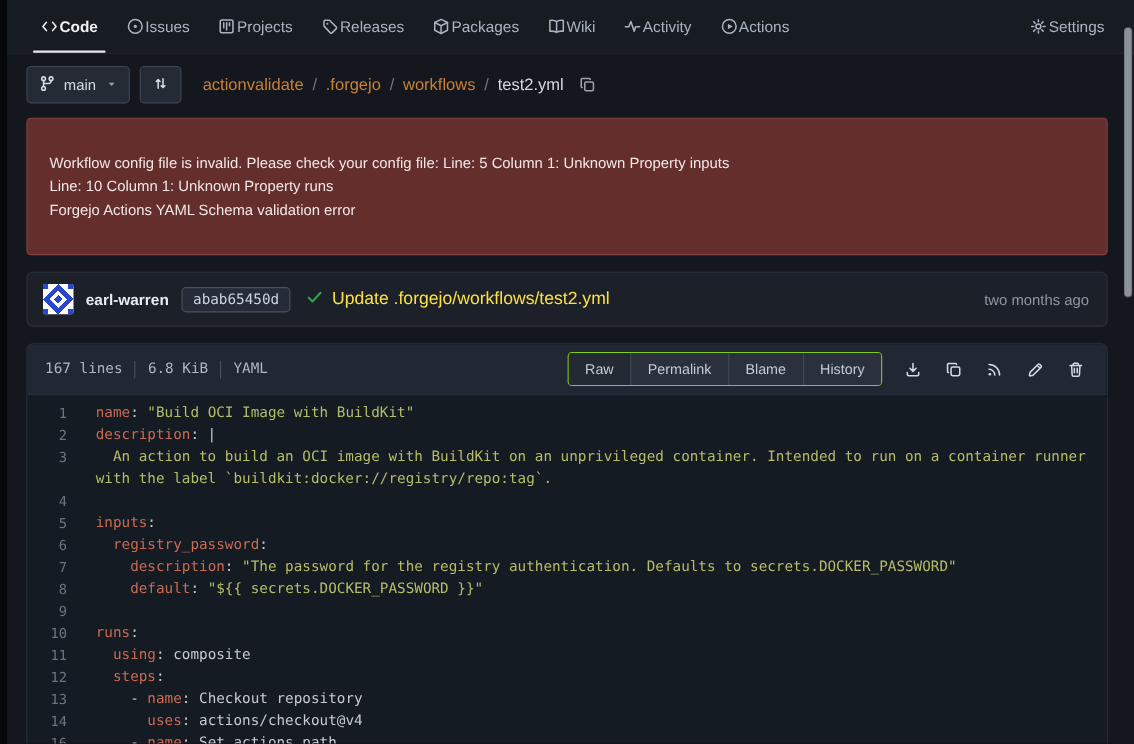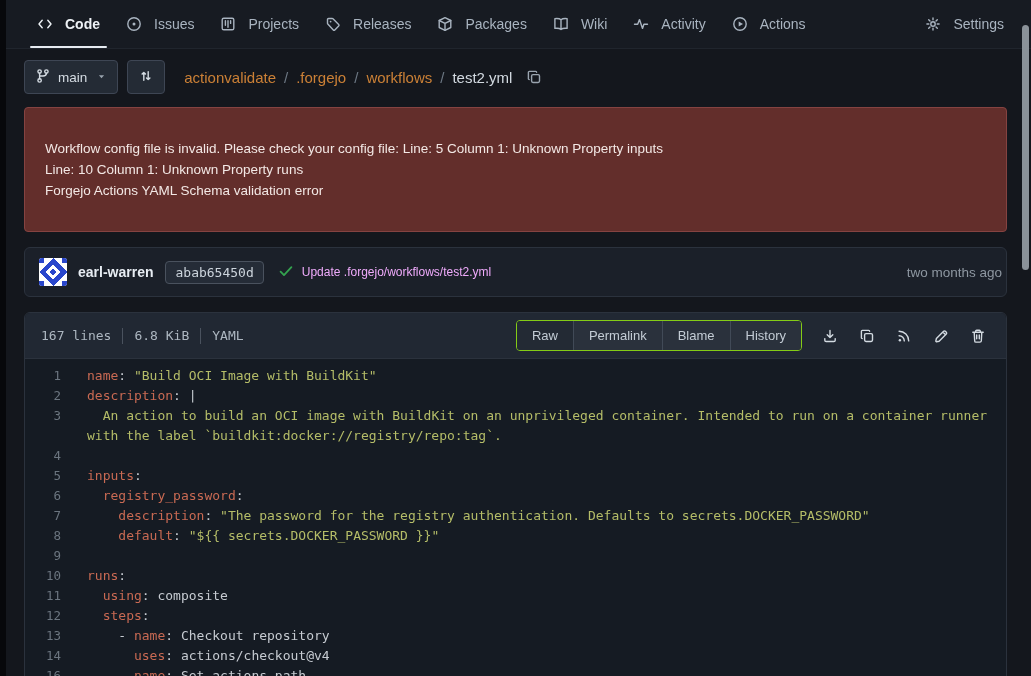--- a/index.html
+++ b/index.html
@@ -3,21 +3,21 @@
 <meta charset="utf-8">
 <style>
   html,body{margin:0;padding:0;width:1031px;height:676px;overflow:hidden;
     background:#14171d;font-family:"Liberation Sans",sans-serif;
     -webkit-font-smoothing:antialiased;}
   *{box-sizing:border-box;}
   .edge{position:fixed;left:0;top:0;width:6px;height:100%;background:#07080b;z-index:40;}
   
   .nav{display:flex;align-items:stretch;height:49px;background:#171b22;
     border-bottom:1px solid #20252d;padding:0 14px 0 24px;}
-  .tab{display:flex;align-items:center;gap:12px;padding:0 13px;color:#a9b4c0;
+  .tab{display:flex;align-items:center;gap:1px;padding:0 13px;color:#a9b4c0;
     font-size:14px;cursor:pointer;position:relative;}
   .tab.active{color:#eef2f6;font-weight:700;}
   .tab.active::after{content:"";position:absolute;left:6px;right:6px;bottom:0;
     height:2px;background:#e6ebf1;border-radius:1px;}
   .tab .ic{display:flex;align-items:center;}
   .tab-settings{margin-left:auto;}
   
   .toolbar{display:flex;align-items:center;margin:11px 24px 0;height:34px;text-align:center;}
   .btn{display:flex;align-items:center;gap:7px;background:#242b35;
     border:1px solid #3e4654;border-radius:4px;color:#d5dce3;font-size:13.5px;
@@ -28,27 +28,27 @@
   .crumb-link{color:var(--link);cursor:pointer;}
   .crumb-sep{color:#6d7884;}
   .crumb-current{color:#d3dae1;}
   .copy-path{display:flex;color:#9aa4af;margin-left:6px;cursor:pointer;}
   
   .alert{margin:13px 24px 0;background:var(--err-bg);border:1px solid var(--err-border);
     border-radius:4px;padding:30px 20px;color:var(--err-text);font-size:13.5px;
     line-height:21px;}
   
   .commit{margin:15px 24px 0;background:#1b2029;border:1px solid #2b323d;
-    border-radius:6px;padding:10px 4px 10px 14px;display:flex;align-items:center;}
+    border-radius:6px;padding:10px 16px 10px 14px;display:flex;align-items:center;}
   .avatar{width:28px;height:28px;border-radius:3px;overflow:hidden;flex:0 0 28px;}
   .author{margin-left:11px;font-size:14px;font-weight:700;color:#e8edf3;}
   .hash{margin-left:12px;font-family:"DejaVu Sans Mono",monospace;font-size:13px;
     color:#ccd4dc;background:#252c37;border:1px solid #4a525e;border-radius:4px;
     padding:3px 9px;cursor:pointer;}
-  .cmsg{display:flex;align-items:center;gap:8px;margin-left:14px;color:#f0abfc;font-size:12px;}
+  .cmsg{display:flex;align-items:center;gap:8px;margin-left:14px;color:#fde047;font-size:16px;}
   .checkic{display:flex;color:var(--green);}
   .ctime{margin-left:auto;color:#8e97a1;font-size:13.5px;}
   
   .filecard{margin:15px 24px 0;border:1px solid #2b323d;border-radius:6px 6px 0 0;
     overflow:hidden;}
   .filehead{background:#212833;border-bottom:1px solid #2b323d;display:flex;
     align-items:center;padding:7px 12px 7px 16px;height:46px;}
   .filemeta{display:flex;align-items:center;font-family:"DejaVu Sans Mono",monospace;
     font-size:13px;color:#adb7c1;}
   .meta-sep{width:1px;height:16px;background:#4a525e;margin:0 11px;}

